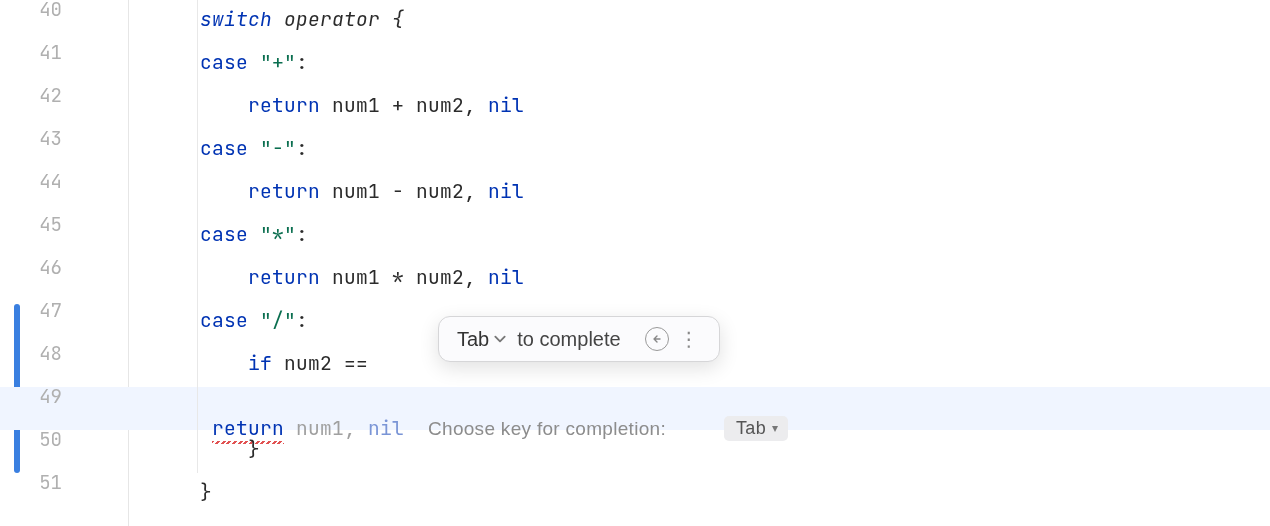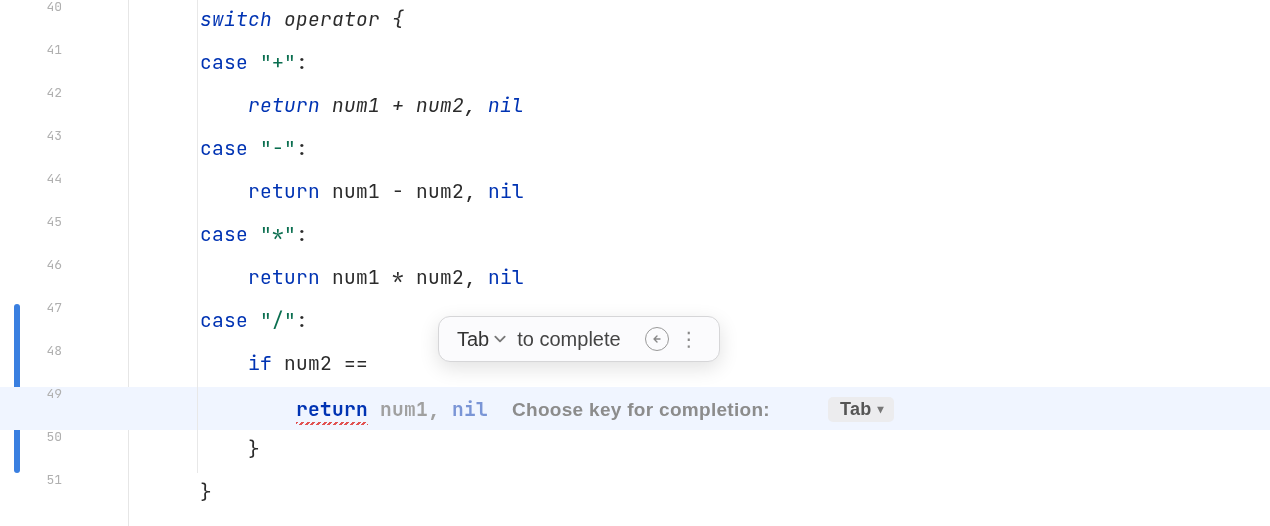--- a/index.html
+++ b/index.html
@@ -18,22 +18,22 @@
     --chip-bg:#ececee;
     --chip-fg:#555;
     --active-bar:#3a7fe0;
     --error-squiggle:#e15252;
     --suggest-fg:#a0a0a0;
   }
   html,body{margin:0;padding:0;background:var(--bg);font-family:"Menlo","JetBrains Mono","Consolas",monospace;font-size:19px;line-height:1;color:var(--code-fg);}
   .editor{position:relative;width:1270px;height:526px;overflow:hidden;}
   .code-area{position:relative;}
   .line{display:flex;align-items:flex-start;height:43px;position:relative;}
-  .line.hl{background:var(--highlight);}
-  .gutter{width:84px;display:flex;align-items:center;justify-content:flex-end;padding-right:22px;box-sizing:border-box;color:var(--gutter-fg);font-size:13px;position:relative;user-select:none;}
+  .line.hl{background:var(--highlight);flex-direction:column;}
+  .gutter{width:84px;display:flex;align-items:center;justify-content:flex-end;padding-right:22px;box-sizing:border-box;color:var(--gutter-fg);font-size:19px;position:relative;user-select:none;}
   .gutter-border{position:absolute;top:0;bottom:0;left:128px;width:1px;background:var(--gutter-border);}
   .active-bar{position:absolute;left:14px;width:6px;border-radius:3px;background:var(--active-bar);}
   .indent-guide{position:absolute;top:0;bottom:0;width:1px;background:#e8e8e8;}
   .code{padding-left:68px;padding-top:10px;white-space:pre;font-size:19.5px;letter-spacing:0.3px;}
   
   .kw{color:var(--keyword);}
   .str{color:var(--string);}
   .nil{color:var(--nil);}
   .sugg{color:var(--suggest-fg);}
   .err{position:relative;}
@@ -71,21 +71,21 @@
 
     <div class="line">
       <div class="gutter">41</div>
       <div class="indent-guide" style="left:197px;"></div>
       <div class="code" style="padding-left:116px;"><span class="kw">case</span> <span class="str">"+"</span><span>:</span></div>
     </div>
 
     <div class="line">
       <div class="gutter">42</div>
       <div class="indent-guide" style="left:197px;"></div>
-      <div class="code" style="padding-left:164px;font-style:italic;"><span class="kw">return</span><span> num1 + num2, </span><span class="nil">nil</span></div>
+      <div class="code" style="padding-left:164px;"><span class="kw">return</span><span> num1 + num2, </span><span class="nil">nil</span></div>
     </div>
 
     <div class="line">
       <div class="gutter">43</div>
       <div class="indent-guide" style="left:197px;"></div>
       <div class="code" style="padding-left:116px;"><span class="kw">case</span> <span class="str">"-"</span><span>:</span></div>
     </div>
 
     <div class="line">
       <div class="gutter">44</div>
@@ -113,21 +113,21 @@
 
     <div class="line">
       <div class="gutter">48</div>
       <div class="indent-guide" style="left:197px;"></div>
       <div class="code" style="padding-left:164px;"><span class="kw">if</span><span> num2 == </span></div>
     </div>
 
     <div class="line hl">
       <div class="gutter">49</div>
       <div class="indent-guide" style="left:197px;"></div>
-      <div class="code" style="padding-left:212px;display:flex;align-items:baseline;font-weight:bold;">
+      <div class="code" style="padding-left:212px;display:flex;align-items:baseline;">
         <span><span class="kw err">return</span><span class="sugg"> num1, </span><span class="sugg" style="color:#7a95d6;">nil</span></span>
         <span class="hint">
           <span>Choose key for completion:</span>
           <span class="chip"><span>Tab</span><span class="caret">▾</span></span>
         </span>
       </div>
     </div>
 
     <div class="line">
       <div class="gutter">50</div>

